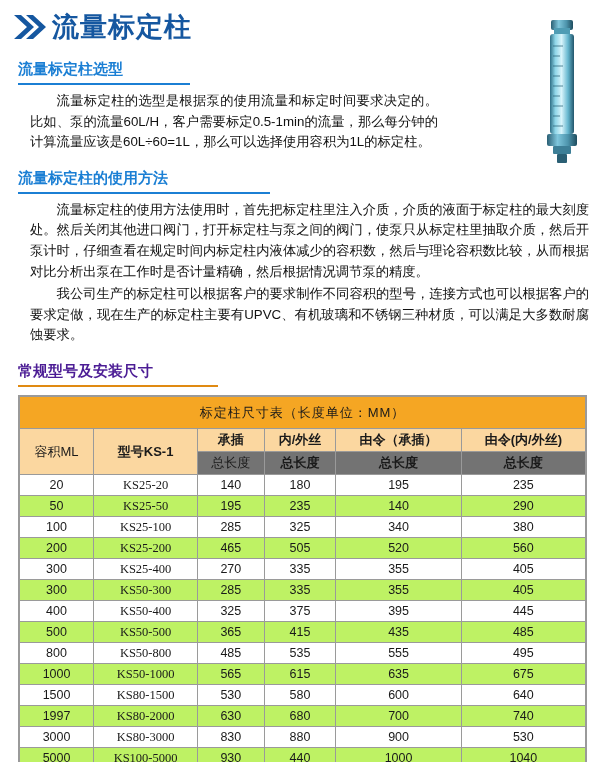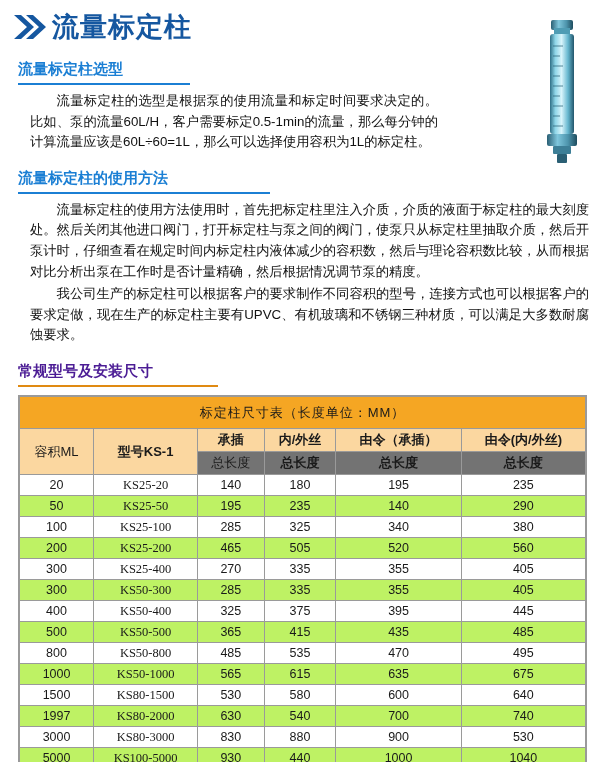--- a/index.html
+++ b/index.html
@@ -283,21 +283,21 @@
           <td>365</td>
           <td>415</td>
           <td>435</td>
           <td>485</td>
         </tr>
         <tr>
           <td>800</td>
           <td class="mono">KS50-800</td>
           <td>485</td>
           <td>535</td>
-          <td>470</td>
+          <td>555</td>
           <td>495</td>
         </tr>
         <tr class="alt">
           <td>1000</td>
           <td class="mono">KS50-1000</td>
           <td>565</td>
           <td>615</td>
           <td>635</td>
           <td>675</td>
         </tr>
@@ -306,21 +306,21 @@
           <td class="mono">KS80-1500</td>
           <td>530</td>
           <td>580</td>
           <td>600</td>
           <td>640</td>
         </tr>
         <tr class="alt">
           <td>1997</td>
           <td class="mono">KS80-2000</td>
           <td>630</td>
-          <td>540</td>
+          <td>680</td>
           <td>700</td>
           <td>740</td>
         </tr>
         <tr>
           <td>3000</td>
           <td class="mono">KS80-3000</td>
           <td>830</td>
           <td>880</td>
           <td>900</td>
           <td>530</td>

